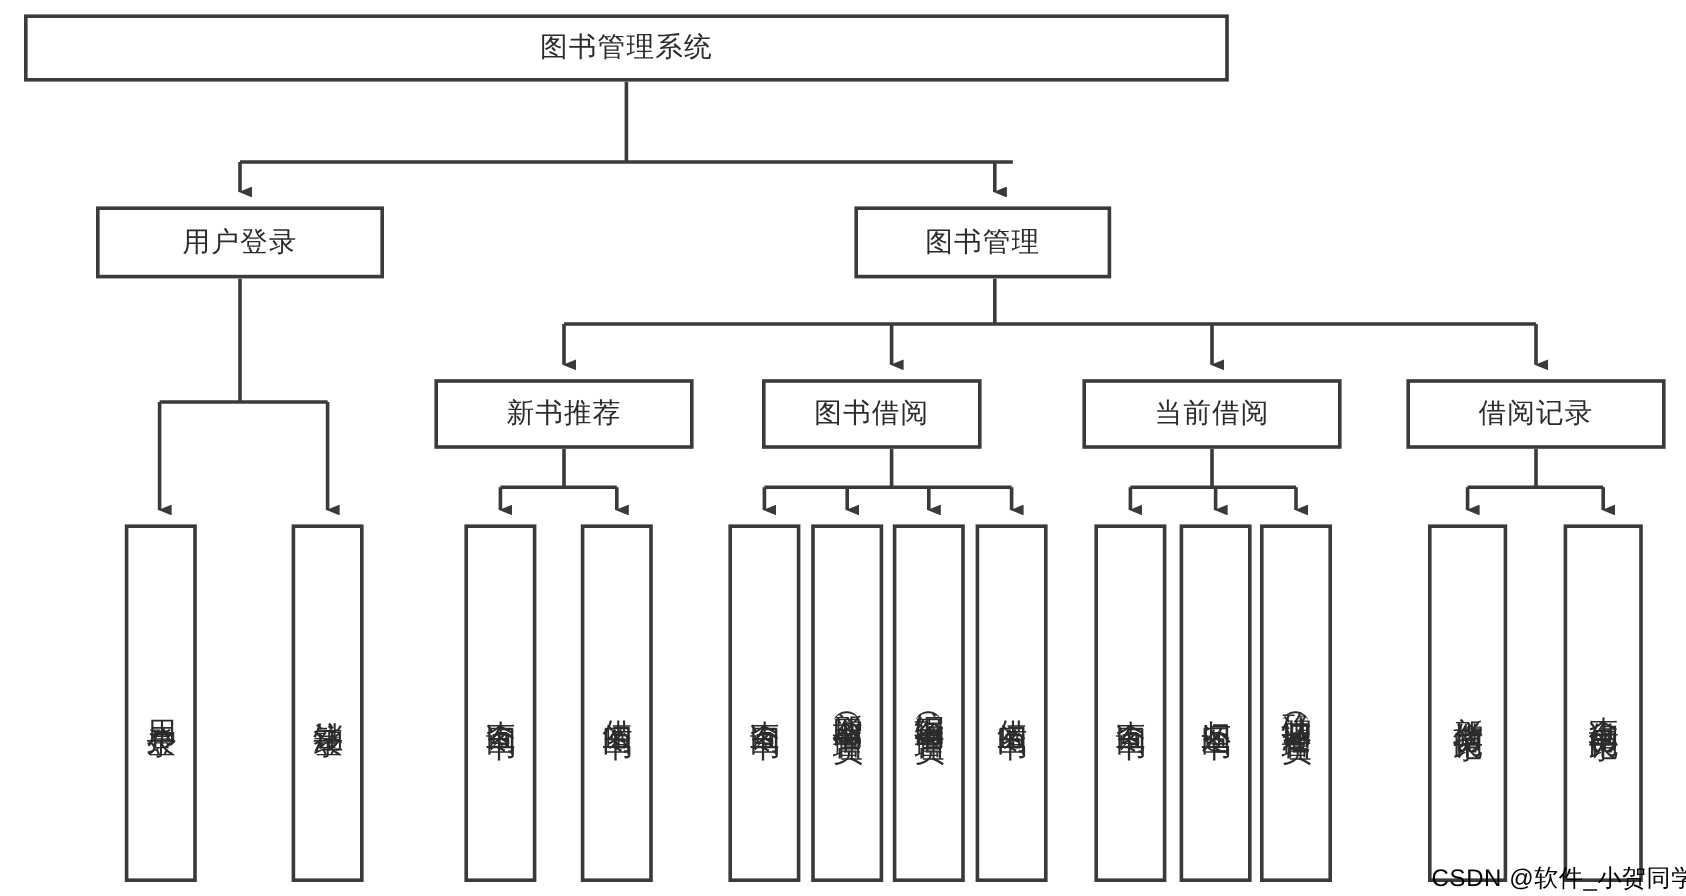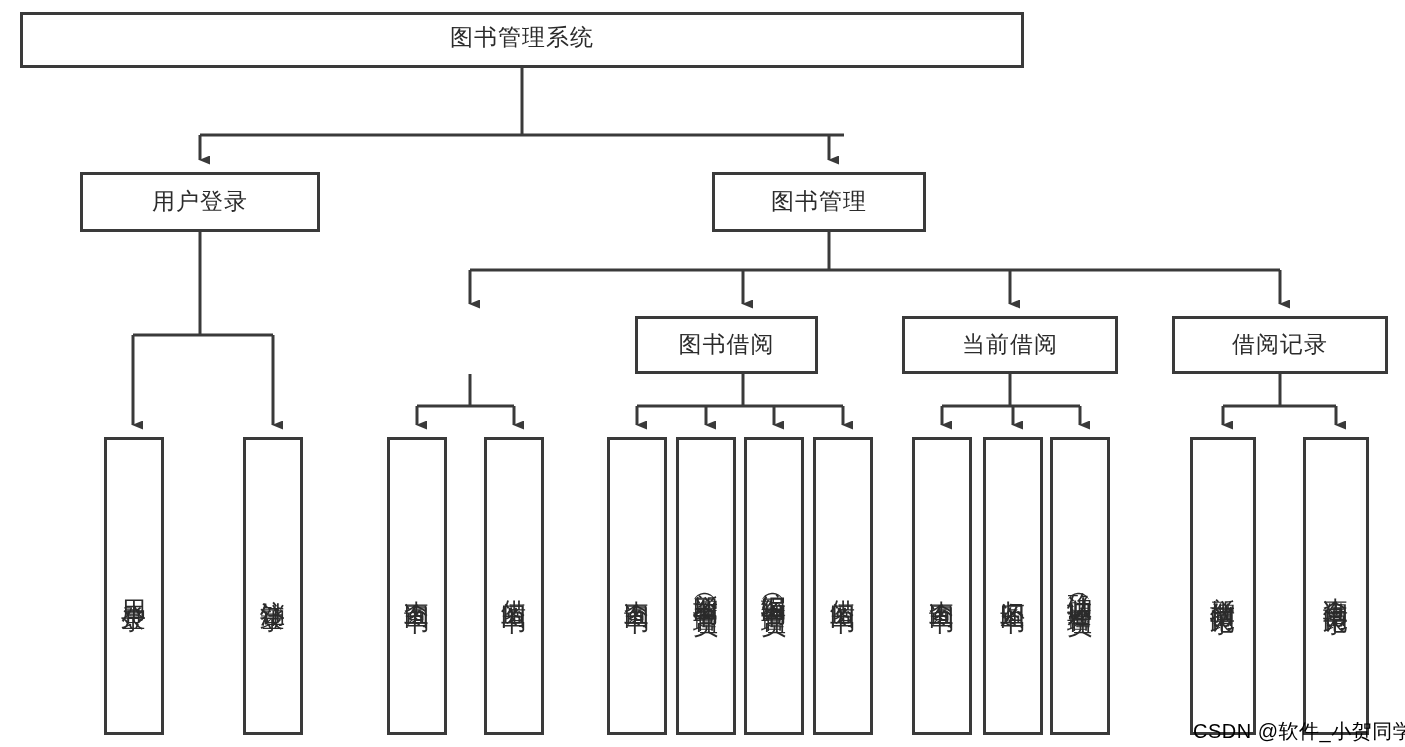--- a/index.html
+++ b/index.html
@@ -115,31 +115,34 @@
       <path d="M1013,406 L1013,425" marker-end="url(#arrow)"></path>
       <path d="M1080,406 L1080,425" marker-end="url(#arrow)"></path>
 
       <path d="M1280,374 L1280,406"></path>
       <path d="M1223,406 L1336,406"></path>
       <path d="M1223,406 L1223,425" marker-end="url(#arrow)"></path>
       <path d="M1336,406 L1336,425" marker-end="url(#arrow)"></path>
     </g>
   </svg>
 
-  <div class="node horizontal" style="left:20px; top:12px; width:1004px; height:56px;font-family:Liberation Mono, monospace;">
+  <div class="node horizontal" style="left:20px; top:12px; width:1004px; height:56px;">
     <span class="node-label">图书管理系统</span>
   </div>
 
   <div class="node horizontal" style="left:80px; top:172px; width:240px; height:60px;">
     <span class="node-label">用户登录</span>
   </div>
   <div class="node horizontal" style="left:712px; top:172px; width:214px; height:60px;">
     <span class="node-label">图书管理</span>
   </div>
 
+  <div class="node horizontal" style="left:362px; top:316px; width:216px; height:58px;">
+    <span class="node-label">新书推荐</span>
+  </div>
   <div class="node horizontal" style="left:635px; top:316px; width:183px; height:58px;">
     <span class="node-label">图书借阅</span>
   </div>
   <div class="node horizontal" style="left:1172px; top:316px; width:216px; height:58px;">
     <span class="node-label">借阅记录</span>
   </div>
   <div class="node horizontal" style="left:902px; top:316px; width:216px; height:58px;">
     <span class="node-label">当前借阅</span>
   </div>
 

